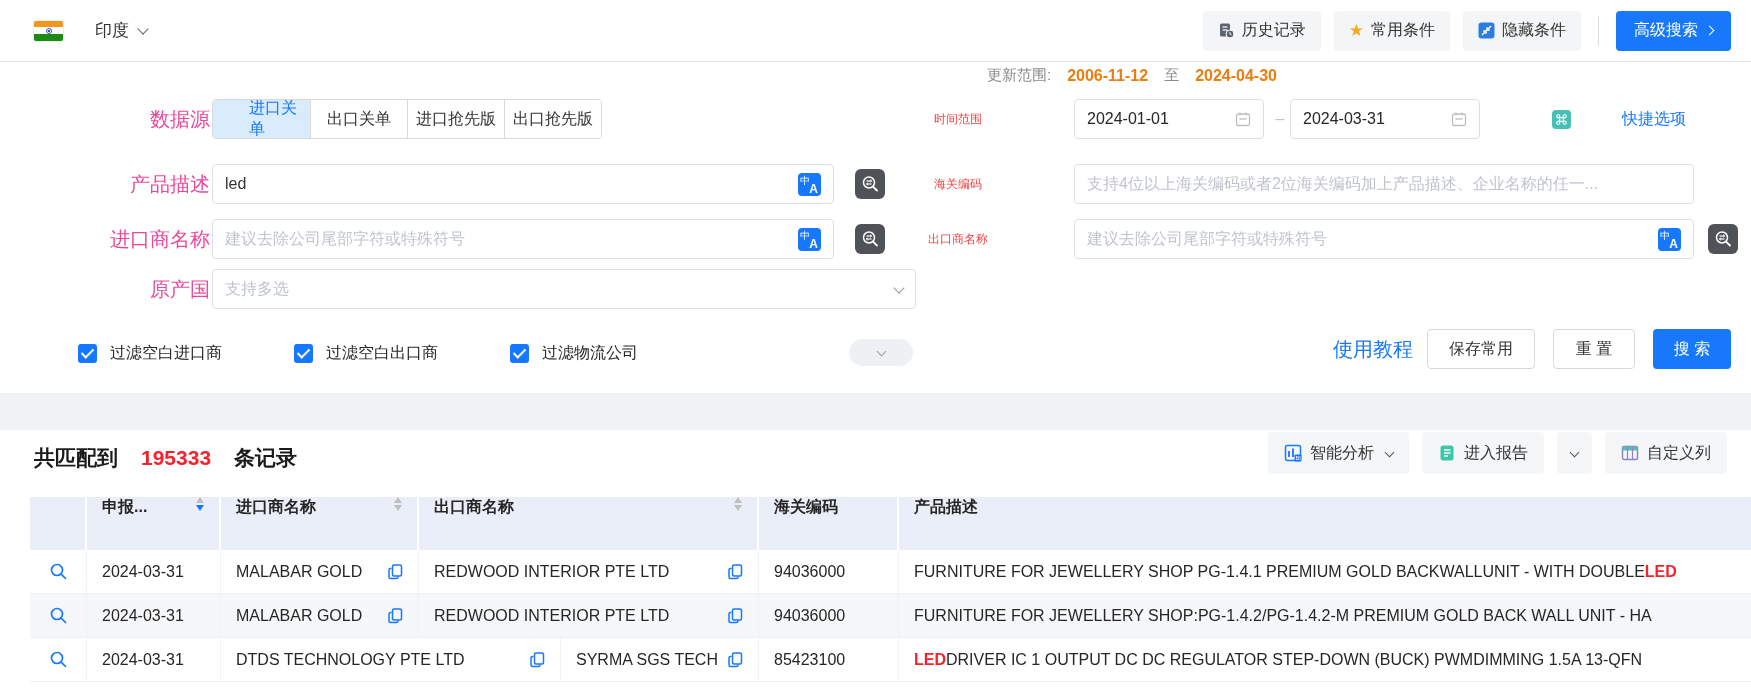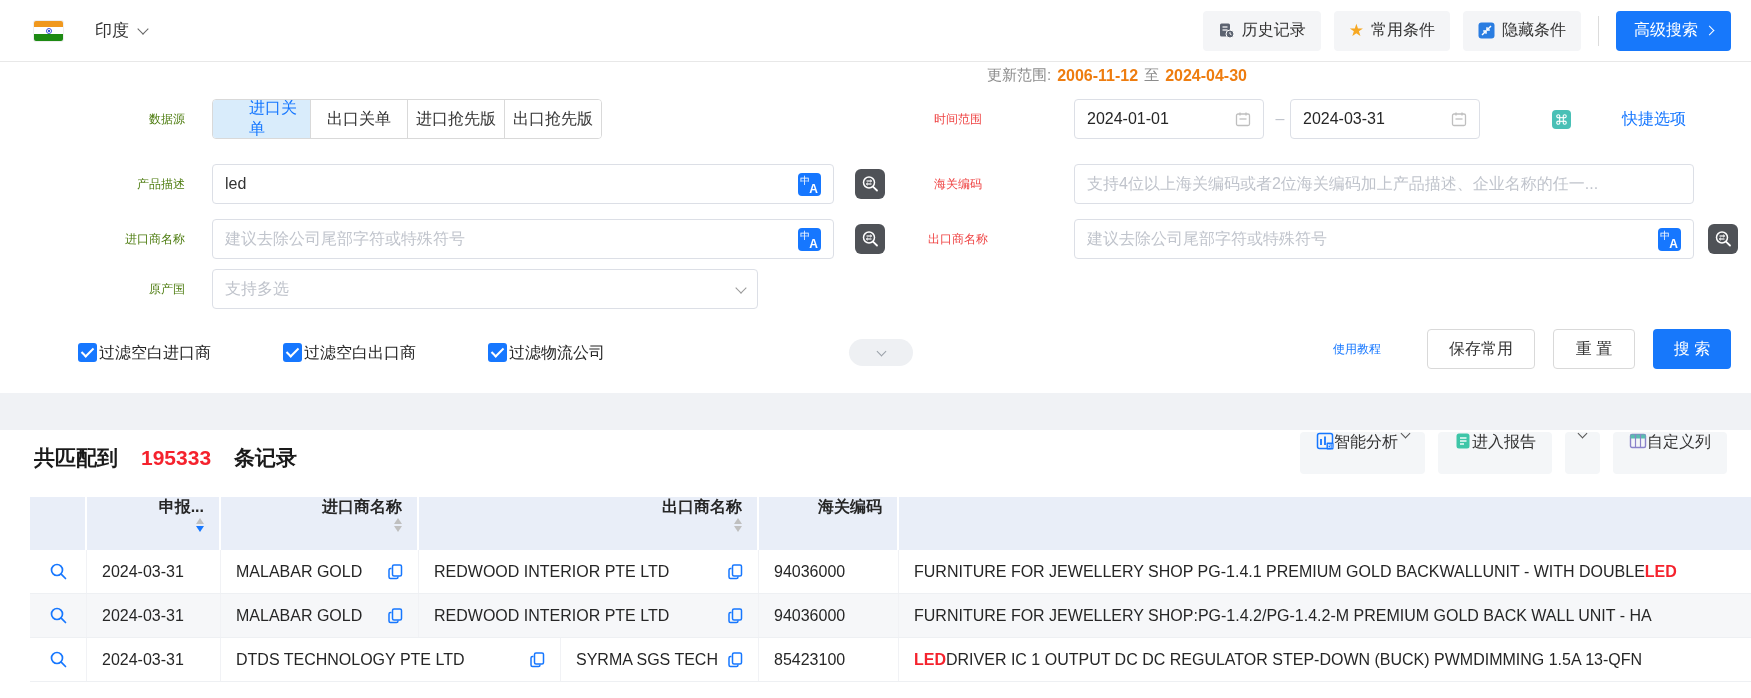--- a/index.html
+++ b/index.html
@@ -24,23 +24,23 @@
   .chev.right{transform:rotate(-45deg);border-color:#fff;width:7px;height:7px;margin:0;}
   .top-actions{margin-left:auto;margin-right:20px;display:flex;align-items:center;gap:13px;}
   .tbtn{display:flex;align-items:center;gap:7px;height:40px;padding:0 15px;border:none;border-radius:4px;
     background:#f4f5f7;font-size:16px;color:#333;font-family:inherit;cursor:pointer;}
   .vdiv{width:1px;height:30px;background:#dcdcdc;margin:0 4px;}
   .primary-btn{display:flex;align-items:center;gap:8px;height:40px;padding:0 18px;border:none;border-radius:4px;
     background:#1778fb;color:#fff;font-size:16px;font-family:inherit;cursor:pointer;}
   .star{color:#f6a823;font-size:17px;line-height:1;}
   
   .panel{position:absolute;left:0;top:63px;width:1751px;height:330px;background:#fff;}
-  .lbl{position:absolute;width:185px;text-align:right;font-size:12px;color:#4d7c0f;line-height:40px;}
+  .lbl{position:absolute;width:185px;text-align:right;font-size:20px;color:#ec4899;line-height:40px;margin-left:25px;}
   .lbl-r{position:absolute;left:866px;width:184px;text-align:center;font-size:12px;color:#ef4444;line-height:40px;}
-  .update-range{position:absolute;left:987px;top:3px;font-size:15px;color:#8c8c8c;display:flex;gap:6px;align-items:center;}
+  .update-range{position:absolute;left:987px;top:3px;font-size:15px;color:#8c8c8c;display:flex;gap:16px;align-items:center;}
   .update-range b{color:#ee7d10;font-size:16px;}
   .tabs{position:absolute;left:212px;top:36px;height:40px;display:flex;border:1px solid #d9d9d9;border-radius:4px;overflow:hidden;background:#fff;}
   .tab{width:97px;height:100%;display:flex;align-items:center;justify-content:center;font-size:16px;color:#333;
     border-left:1px solid #d9d9d9;cursor:pointer;background:#fff;}
   .tab:first-child{border-left:none;padding-left:36px;}
   .tab.active{background:#d9ecfb;color:#1677ff;}
   .inp{position:absolute;height:40px;border:1px solid #dcdfe6;border-radius:4px;background:#fff;
     display:flex;align-items:center;padding:0 12px;font-size:16px;}
   .inp input{flex:1;min-width:0;border:none;outline:none;font-size:16px;color:#333;font-family:inherit;background:transparent;}
   .inp input::placeholder{color:#c0c4cc;}
@@ -50,47 +50,47 @@
   .trans-ico{flex:none;width:23px;height:23px;border-radius:4px;background:#1677ff;position:relative;margin-left:8px;}
   .trans-ico .zh{position:absolute;left:2px;top:1px;color:#fff;font-size:10px;}
   .trans-ico .en{position:absolute;right:3px;bottom:0px;color:#fff;font-size:12px;font-weight:bold;}
   .match-btn{position:absolute;width:30px;height:30px;border-radius:6px;background:#4f5257;border:none;
     display:flex;align-items:center;justify-content:center;cursor:pointer;}
   .quick{position:absolute;left:1508px;top:36px;height:40px;display:flex;align-items:center;gap:7px;cursor:pointer;}
   .quick .qico{width:19px;height:19px;border-radius:4px;background:#49c0b6;display:flex;align-items:center;justify-content:center;}
   .quick span{font-size:16px;color:#1677ff;margin-left:44px;}
   .select-chev{margin-left:auto;border-color:#999;}
   .cbrow{position:absolute;left:34px;top:272px;height:36px;display:flex;align-items:center;gap:28px;}
-  .cb{display:flex;align-items:flex-start;gap:2px;cursor:pointer;padding-left:44px;}
+  .cb{display:flex;align-items:center;gap:13px;cursor:pointer;padding-left:44px;}
   .cbbox{width:19px;height:19px;border-radius:3px;background:#1677ff;position:relative;}
   .cbbox::after{content:"";position:absolute;left:6px;top:2px;width:5px;height:10px;border-right:2px solid #fff;border-bottom:2px solid #fff;transform:rotate(45deg);}
   .cb span{font-size:16px;color:#262626;}
   .pill{position:absolute;left:849px;top:276px;width:64px;height:27px;border-radius:14px;background:#eef0f3;border:none;
     display:flex;align-items:center;justify-content:center;cursor:pointer;}
   .pill .chev{border-color:#9aa0a8;width:7px;height:7px;margin-top:-2px;}
-  .link{position:absolute;left:1333px;top:266px;line-height:40px;font-size:12px;color:#1677ff;text-decoration:none;cursor:pointer;}
+  .link{position:absolute;left:1333px;top:266px;line-height:40px;font-size:20px;color:#1677ff;text-decoration:none;cursor:pointer;}
   .obtn{position:absolute;top:266px;height:40px;border:1px solid #d9d9d9;border-radius:4px;background:#fff;
     font-size:16px;color:#333;font-family:inherit;cursor:pointer;}
   .sbtn{position:absolute;left:1653px;top:266px;width:78px;height:40px;border:none;border-radius:4px;
     background:#1778fb;color:#fff;font-size:16px;font-family:inherit;cursor:pointer;}
   
   .band{position:absolute;left:0;top:393px;width:1751px;height:37px;background:#f0f2f5;}
   .results{position:absolute;left:0;top:430px;width:1751px;bottom:0;background:#fff;}
   .summary{position:absolute;left:34px;top:14px;font-size:21px;font-weight:bold;color:#1a1a1a;}
   .summary b{color:#f5222d;padding:0 23px;}
   .rtoolbar{position:absolute;right:24px;top:2px;display:flex;align-items:center;gap:13px;height:42px;}
-  .rbtn{display:flex;align-items:flex-start;gap:0;height:42px;padding:0 16px;border:none;border-radius:4px;
+  .rbtn{display:flex;align-items:center;gap:8px;height:42px;padding:0 16px;border:none;border-radius:4px;
     background:#f4f6f8;font-size:16px;color:#333;font-family:inherit;cursor:pointer;}
   .rbtn .chev{width:7px;height:7px;border-color:#555;margin-left:4px;margin-top:-2px;}
   .split{display:flex;gap:2px;}
   .split .rbtn.caret-part{padding:0 14px;}
   
   .table{position:absolute;left:30px;top:67px;width:1980px;}
   .thead{display:flex;height:53px;background:#e9eef8;}
-  .th{display:flex;align-items:flex-end;padding:0 15px;font-size:16px;font-weight:bold;color:#262626;border-right:2px solid #fff;flex-direction:column;}
+  .th{display:flex;align-items:flex-start;padding:0 15px;font-size:16px;font-weight:bold;color:#262626;border-right:2px solid #fff;}
   .tr{display:flex;height:44px;background:#fff;border-bottom:1px solid #eef0f3;}
   .tr.alt{background:#f6f7f9;}
   .td{display:flex;align-items:center;padding:0 15px;font-size:16px;color:#262626;border-right:1px solid #f1f2f5;
     white-space:nowrap;overflow:hidden;}
   .col-search{width:57px;justify-content:center;padding:0;}
   .col-date{width:134px;}
   .col-importer{width:198px;}
   .col-exporter{width:340px;}
   .col-hs{width:140px;}
   .col-desc{width:1110px;border-right:none;}
@@ -257,21 +257,21 @@
       <circle cx="8" cy="7.5" r="5.5" fill="none" stroke="#fff" stroke-width="1.5"></circle>
       <line x1="12.2" y1="11.8" x2="16" y2="15.5" stroke="#fff" stroke-width="1.8" stroke-linecap="round"></line>
       <line x1="5.5" y1="6" x2="10.5" y2="6" stroke="#fff" stroke-width="1.2"></line>
       <polyline points="9.2,4.8 10.7,6 9.2,7.2" fill="none" stroke="#fff" stroke-width="1"></polyline>
       <line x1="5.5" y1="9" x2="10.5" y2="9" stroke="#fff" stroke-width="1.2"></line>
       <polyline points="6.8,7.8 5.3,9 6.8,10.2" fill="none" stroke="#fff" stroke-width="1"></polyline>
     </svg>
   </button>
 
   <div class="lbl" style="left:0;top:206px">原产国</div>
-  <div class="inp" style="left:212px;top:206px;width:546px">
+  <div class="inp" style="left:212px;top:206px;width:704px">
     <span class="ph">支持多选</span>
     <span class="chev select-chev"></span>
   </div>
 
   <div class="cbrow">
     <label class="cb">
       <span class="cbbox"></span>
       <span>过滤空白进口商</span>
     </label>
     <label class="cb">

